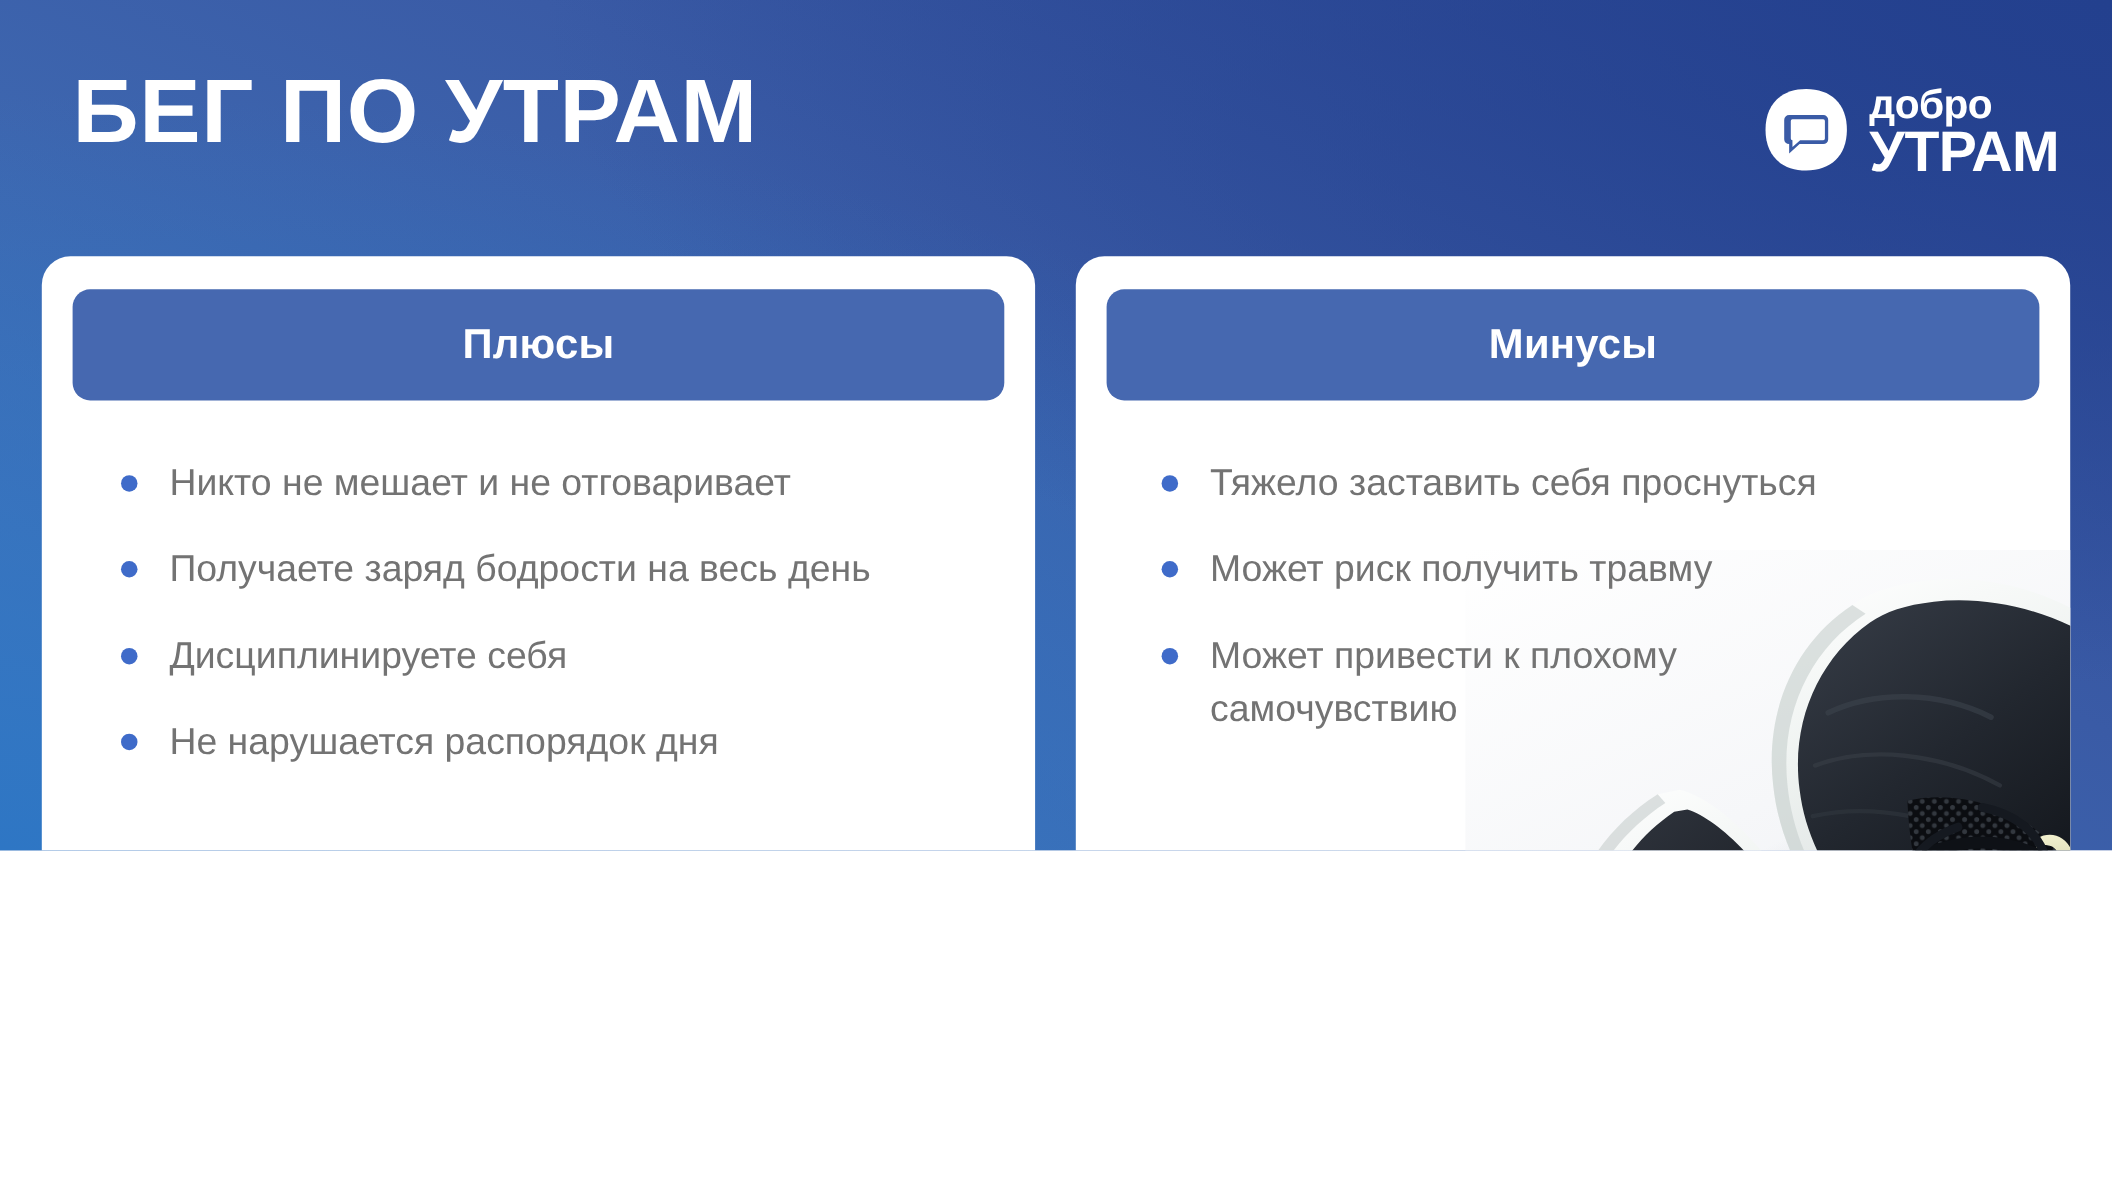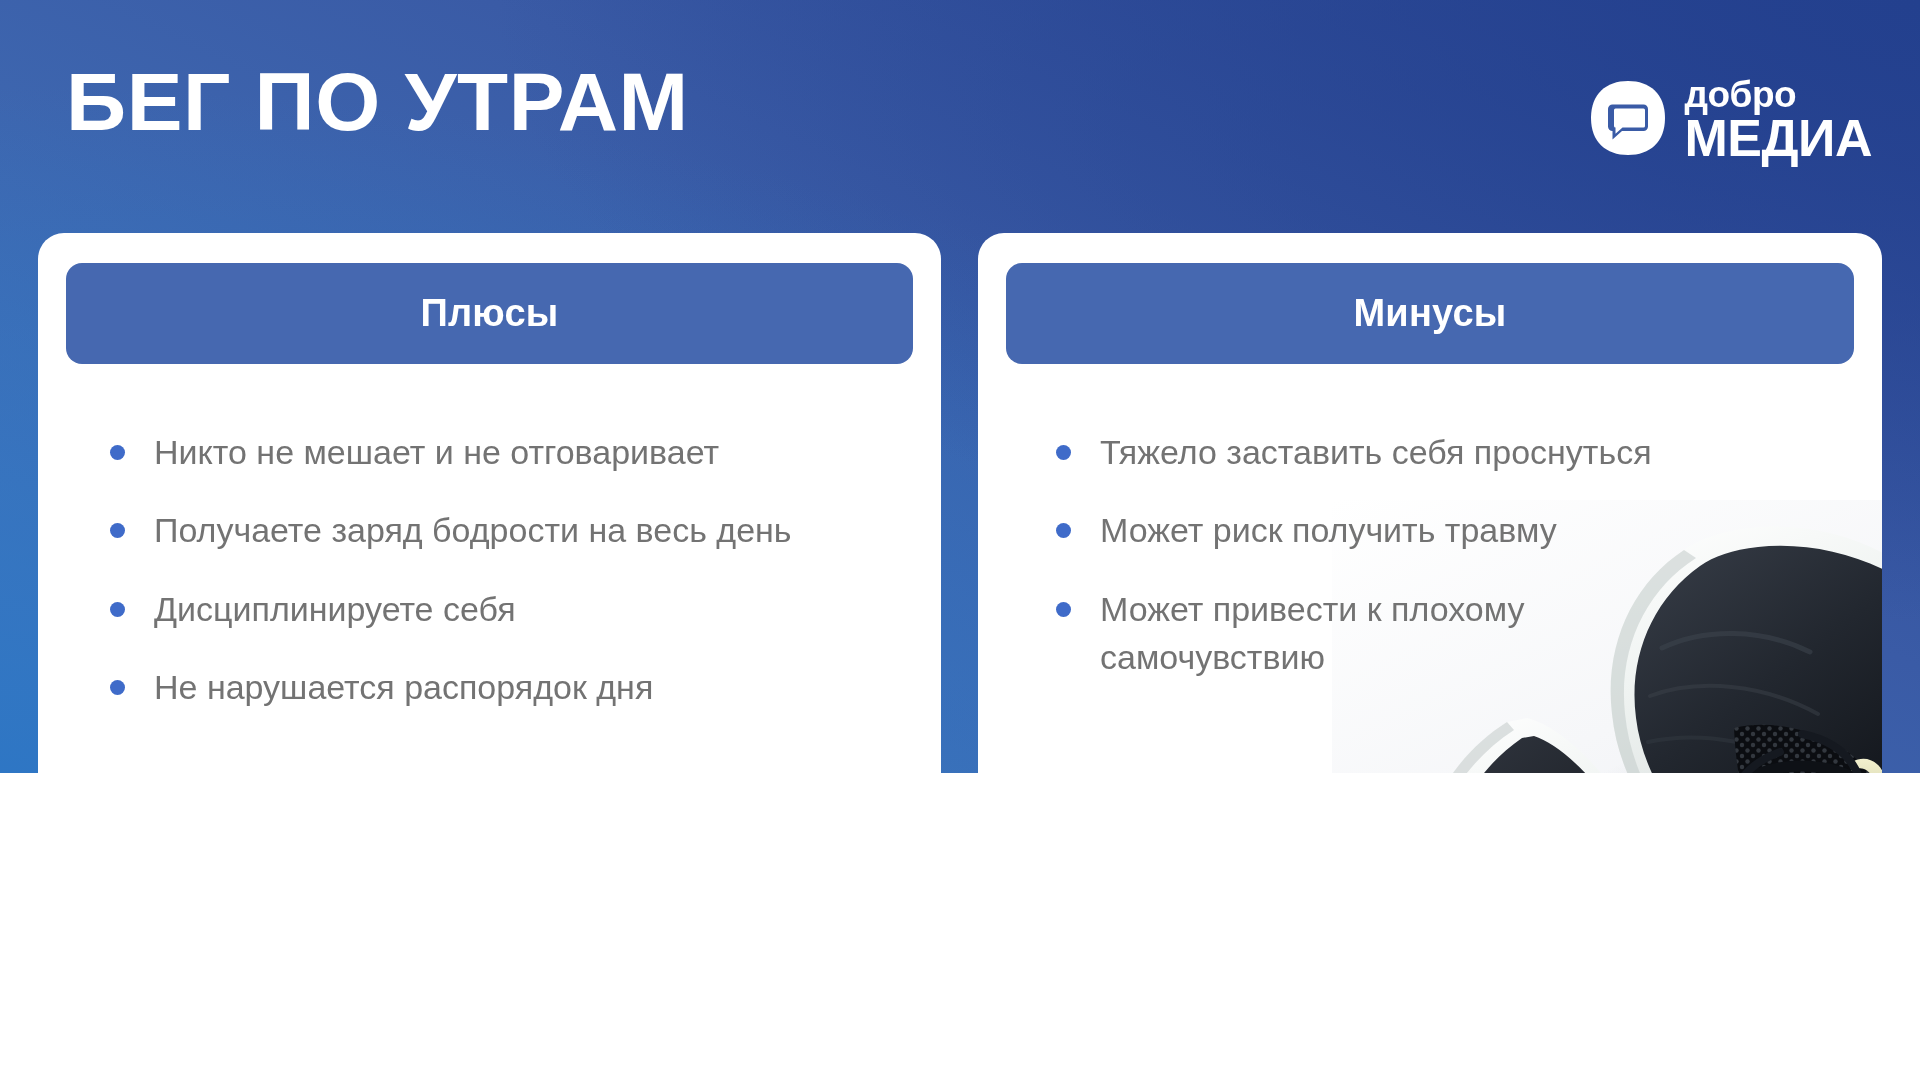--- a/index.html
+++ b/index.html
@@ -90,21 +90,21 @@
     overflow: hidden;
     display: flex;
     flex-direction: column;
   }
   .card--pros  { flex: 0 0 903px; }
   .card--cons  { flex: 1 1 auto; }
 
   .card-header {
     position: relative;
     z-index: 3;
-    margin: 30px 28px 17px 28px;
+    margin: 30px 28px 4px 28px;
     height: 101px;
     border-radius: 16px;
     background: #4668B0;
     display: flex;
     align-items: center;
     justify-content: center;
   }
   .card-header-title {
     color: #FFFFFF;
     font-size: 38px;
@@ -164,21 +164,21 @@
   <h1 class="poster-title">БЕГ ПО УТРАМ</h1>
 
   <div class="logo">
     <svg class="logo-mark" viewBox="0 0 80 80" aria-hidden="true">
       <path d="M40 3 C62 3 77 16 77 40 C77 64 62 77 40 77 C18 77 3 64 3 40 C3 16 18 3 40 3 Z" fill="#FFFFFF"></path>
       <path d="M24.5 26.5 h31 a4.5 4.5 0 0 1 4.5 4.5 v17.5 a4.5 4.5 0 0 1 -4.5 4.5 h-21.5 l-9.5 8.5 v-8.5 a4.5 4.5 0 0 1 -4.5 -4.5 v-17.5 a4.5 4.5 0 0 1 4.5 -4.5 Z" fill="#3A5BA6"></path>
       <path d="M28.5 30.5 h27 a1.5 1.5 0 0 1 1.5 1.5 v16 a1.5 1.5 0 0 1 -1.5 1.5 h-21 l-7 6.2 v-6.2 a1.5 1.5 0 0 1 -1.5 -1.5 v-16 a1.5 1.5 0 0 1 1.5 -1.5 Z" fill="#FFFFFF"></path>
     </svg>
     <div class="logo-words">
       <span class="logo-top">добро</span>
-      <span class="logo-bottom">МЕДИА</span>
+      <span class="logo-bottom">УТРАМ</span>
     </div>
   </div>
 
   <div class="cards">
 
     <section class="card card--pros">
       <div class="card-header">
         <span class="card-header-title">Плюсы</span>
       </div>
       <ul class="card-list">

